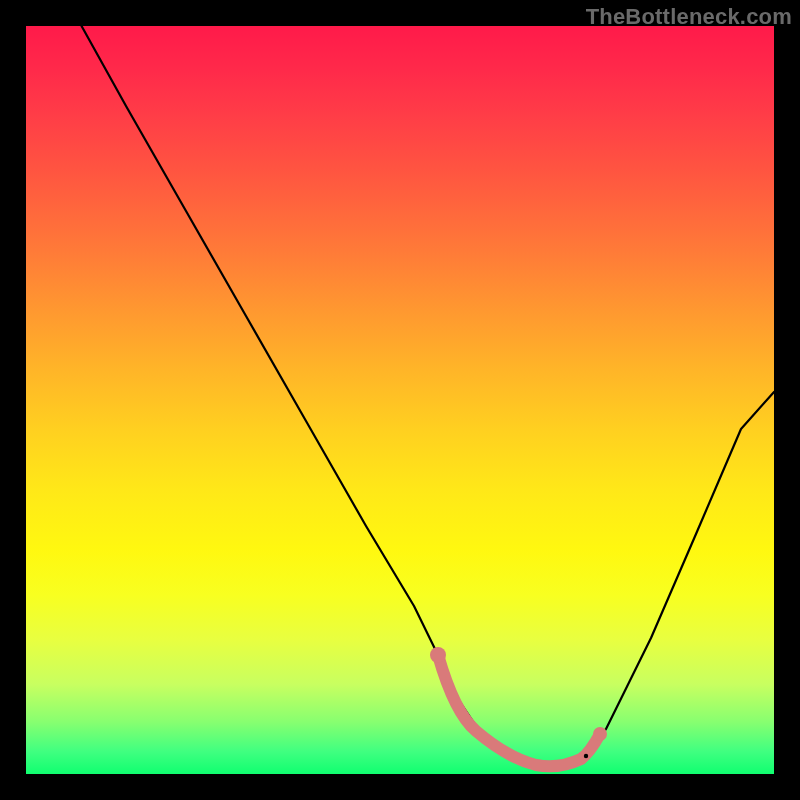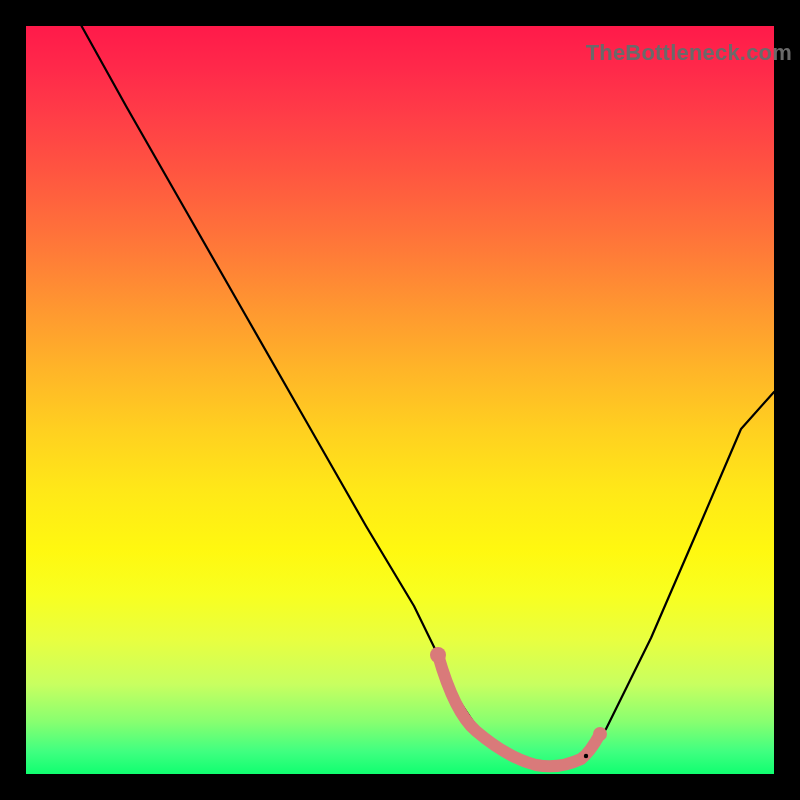--- a/index.html
+++ b/index.html
@@ -38,21 +38,20 @@
   .watermark {
     position: absolute;
     top: 4px;
     right: 8px;
     font-family: Arial, Helvetica, sans-serif;
     font-size: 22px;
     font-weight: bold;
     color: #6a6a6a;
     letter-spacing: 0.2px;
     z-index: 10;
-    margin-top: 36px;
   }
   svg.curve {
     position: absolute;
     left: 0;
     top: 0;
     width: 748px;
     height: 748px;
     overflow: visible;
   }
   .curve-line {

